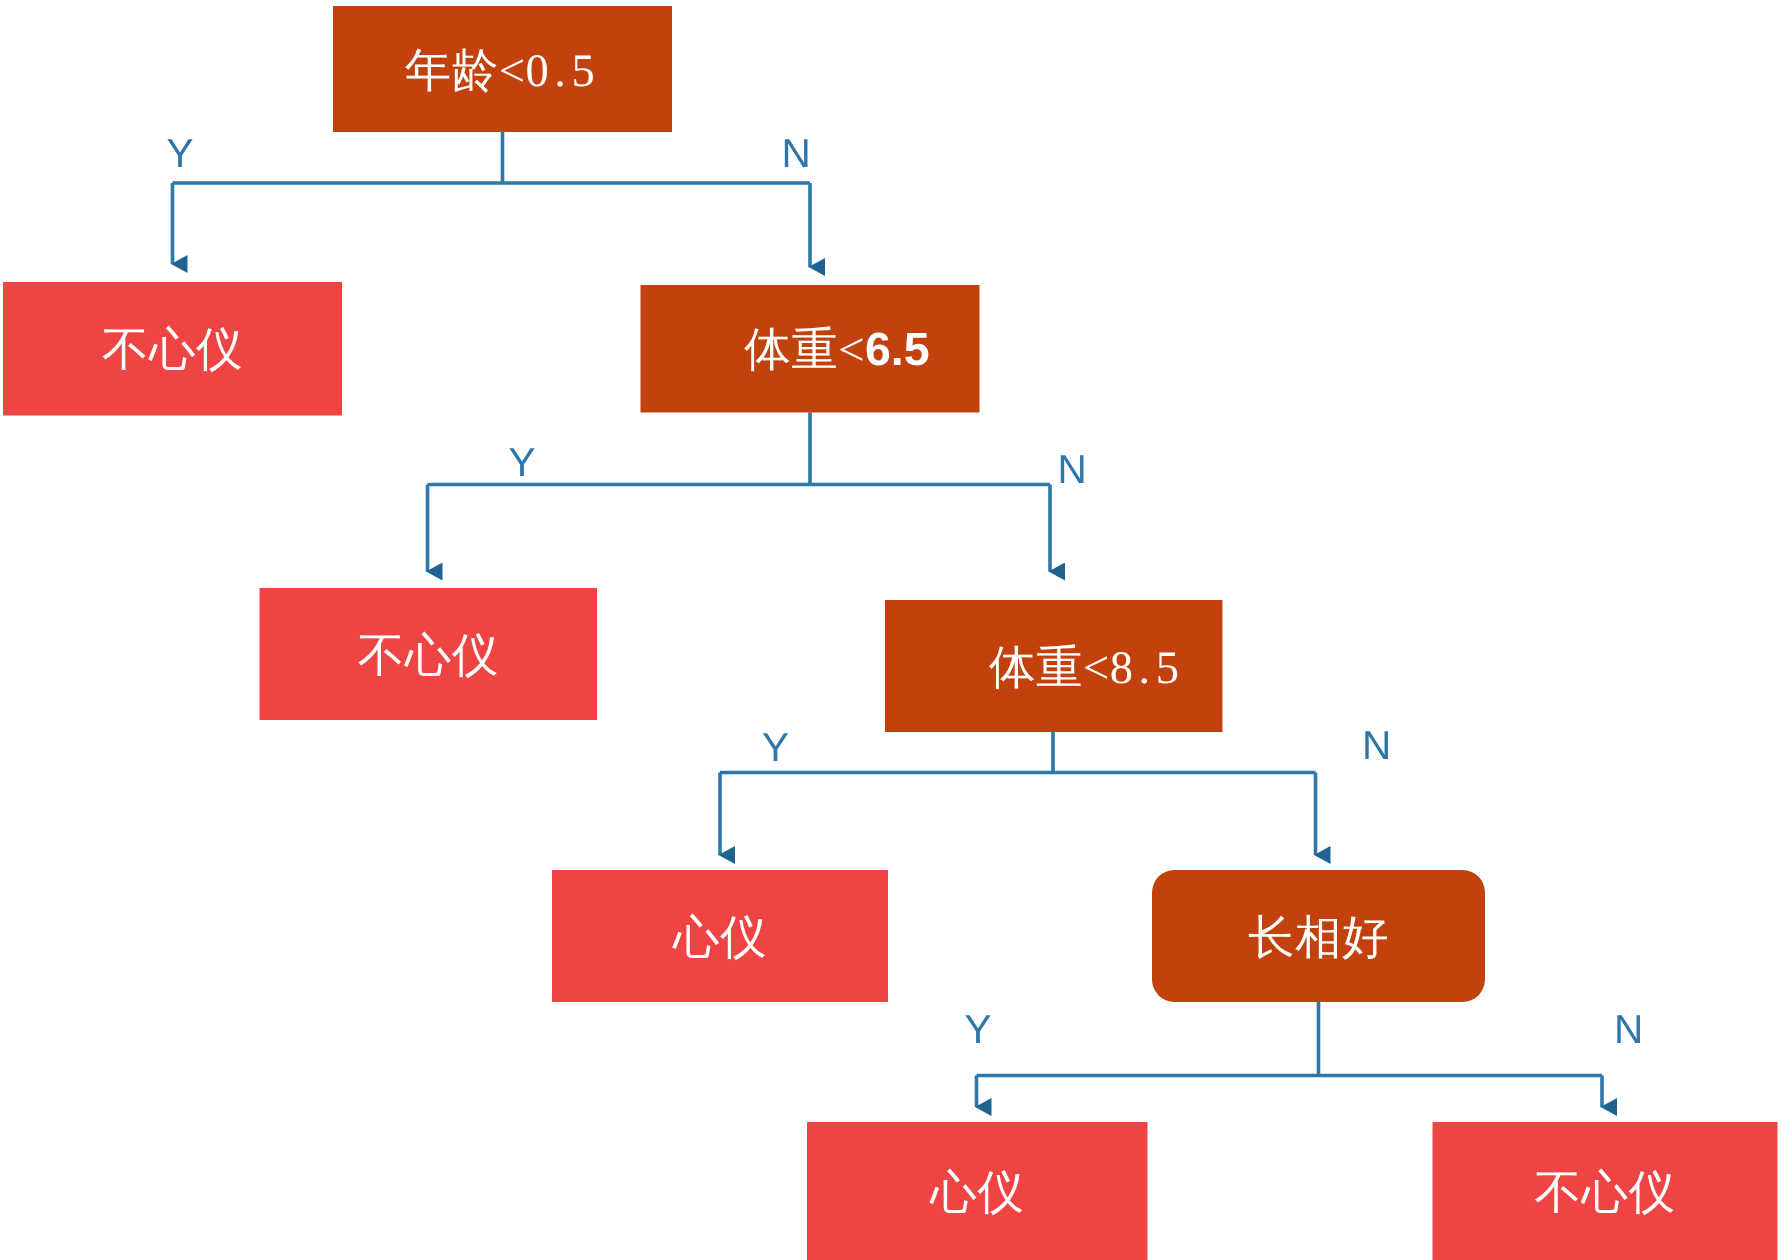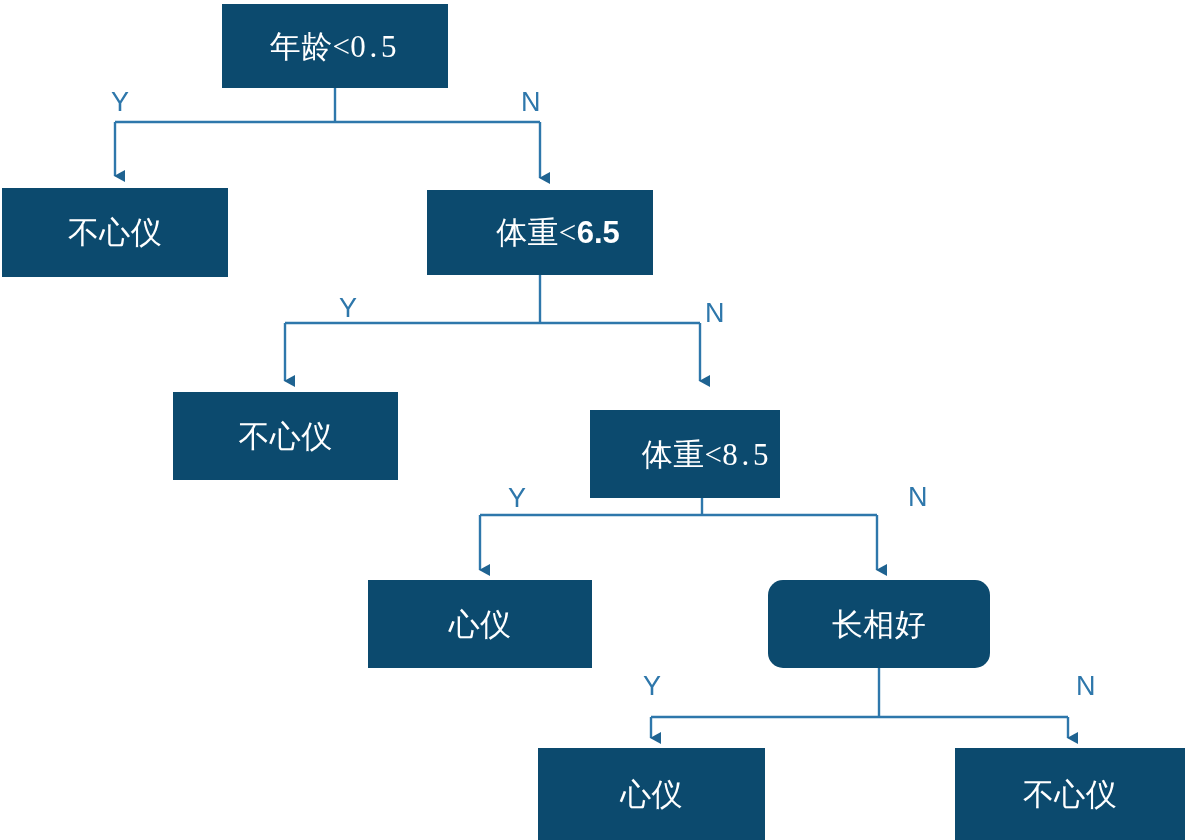--- a/index.html
+++ b/index.html
@@ -30,24 +30,24 @@
     box-sizing: border-box;
     display: flex;
     align-items: center;
     justify-content: center;
     color: #ffffff;
     letter-spacing: 0.02em;
     white-space: nowrap;
     z-index: 3;
   }
   .node-decision {
-    background: #0c4a6e;
+    background: #c2410c;
   }
   .node-leaf {
-    background: #0c4a6e;
+    background: #ef4444;
   }
   .node-label {
     font-family: "Liberation Serif", serif;
     font-size: 31px;
     line-height: 1;
     color: #ffffff;
   }
   .node-label .numpart {
     font-family: "Liberation Sans", sans-serif;
     font-weight: bold;
@@ -112,21 +112,21 @@
   </div>
 
   <div class="node node-decision" style="left:427px; top:190px; width:226px; height:85px;padding-left:36px;">
     <span class="node-label"><span>体重&lt;</span><span class="numpart">6.5</span></span>
   </div>
 
   <div class="node node-leaf" style="left:173px; top:392px; width:225px; height:88px;">
     <span class="node-label">不心仪</span>
   </div>
 
-  <div class="node node-decision" style="left:590px; top:410px; width:190px; height:88px;padding-left:44px;">
+  <div class="node node-decision" style="left:590px; top:400px; width:225px; height:88px;padding-left:44px;">
     <span class="node-label"><span>体重&lt;</span><span class="serifnum">8.5</span></span>
   </div>
 
   <div class="node node-leaf" style="left:368px; top:580px; width:224px; height:88px;">
     <span class="node-label">心仪</span>
   </div>
 
   <div class="node node-decision" style="left:768px; top:580px; width:222px; height:88px;border-radius:15px;">
     <span class="node-label">长相好</span>
   </div>

